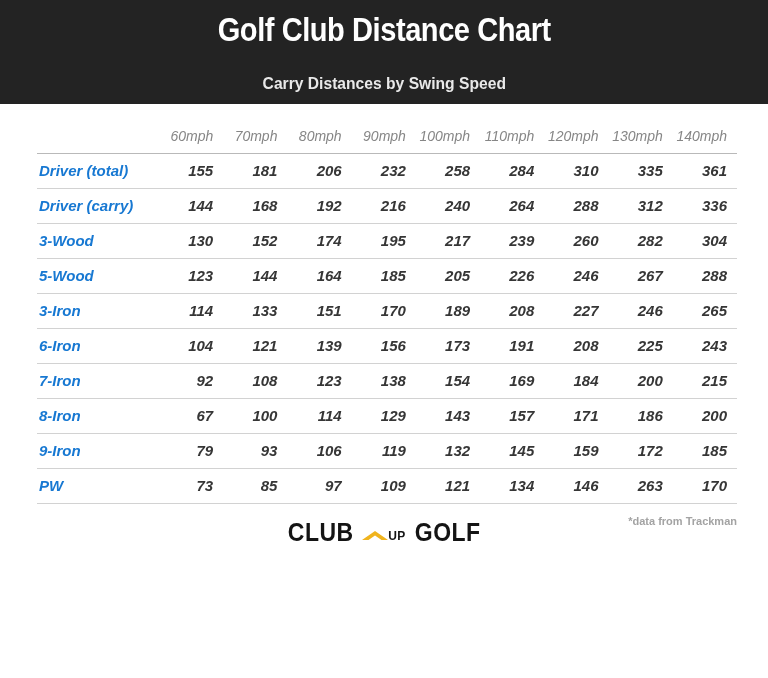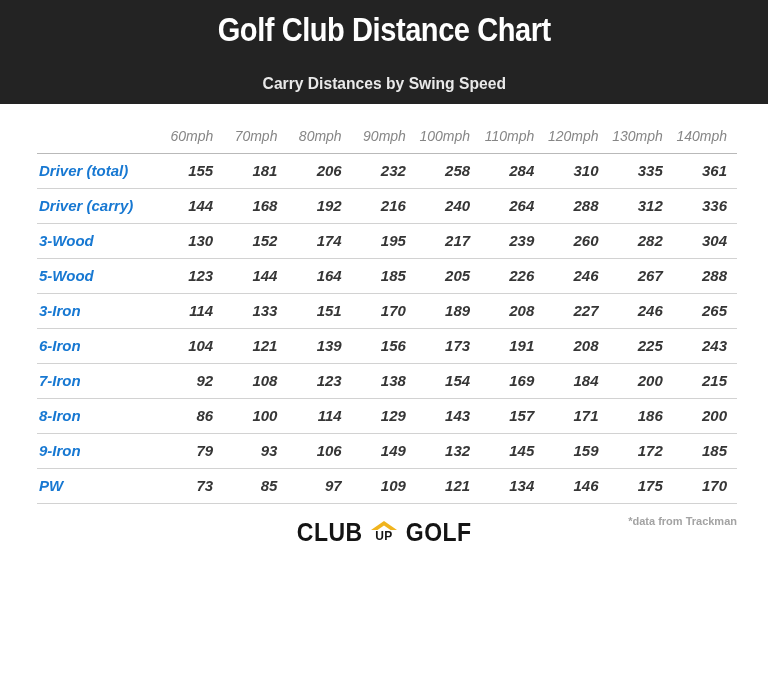--- a/index.html
+++ b/index.html
@@ -41,21 +41,21 @@
     white-space:nowrap;}
   tbody td.club{color:var(--club_blue);text-align:left;font-size:15px;padding:0 0 0 2px;}
 
   
   .footer{position:relative;height:70px;}
   .note{position:absolute;top:11px;right:31px;font-size:11px;color:var(--note_gray);font-weight:bold;}
   .logo{position:absolute;top:17px;left:0;right:0;display:flex;align-items:flex-end;
     justify-content:center;}
   .logo .word{font-size:25px;font-weight:700;color:var(--logo_black);letter-spacing:.5px;
     line-height:22px;transform:scaleX(.92);transform-origin:center;}
-  .logo .up-unit{display:flex;flex-direction:column;align-items:center;margin:0 6px;
+  .logo .up-unit{display:flex;flex-direction:row;align-items:center;margin:0 6px;
     padding-bottom:1px;}
   .logo .up-unit .chev{display:block;margin-bottom:1px;}
   .logo .up-unit .up{font-size:12px;font-weight:700;color:var(--logo_black);
     line-height:11px;letter-spacing:.5px;}
 </style>
 </head>
 <body>
 
 <div class="page">
 
@@ -172,52 +172,52 @@
             <td>123</td>
             <td>138</td>
             <td>154</td>
             <td>169</td>
             <td>184</td>
             <td>200</td>
             <td>215</td>
           </tr>
           <tr>
             <td class="club">8-Iron</td>
-            <td>86</td>
+            <td>67</td>
             <td>100</td>
             <td>114</td>
             <td>129</td>
             <td>143</td>
             <td>157</td>
             <td>171</td>
             <td>186</td>
             <td>200</td>
           </tr>
           <tr>
             <td class="club">9-Iron</td>
             <td>79</td>
             <td>93</td>
             <td>106</td>
-            <td>149</td>
+            <td>119</td>
             <td>132</td>
             <td>145</td>
             <td>159</td>
             <td>172</td>
             <td>185</td>
           </tr>
           <tr>
             <td class="club">PW</td>
             <td>73</td>
             <td>85</td>
             <td>97</td>
             <td>109</td>
             <td>121</td>
             <td>134</td>
             <td>146</td>
-            <td>175</td>
+            <td>263</td>
             <td>170</td>
           </tr>
         </tbody>
     </table>
   </main>
 
   <footer class="footer">
     <div class="note">*data from Trackman</div>
     <div class="logo">
       <span class="word">CLUB</span>

